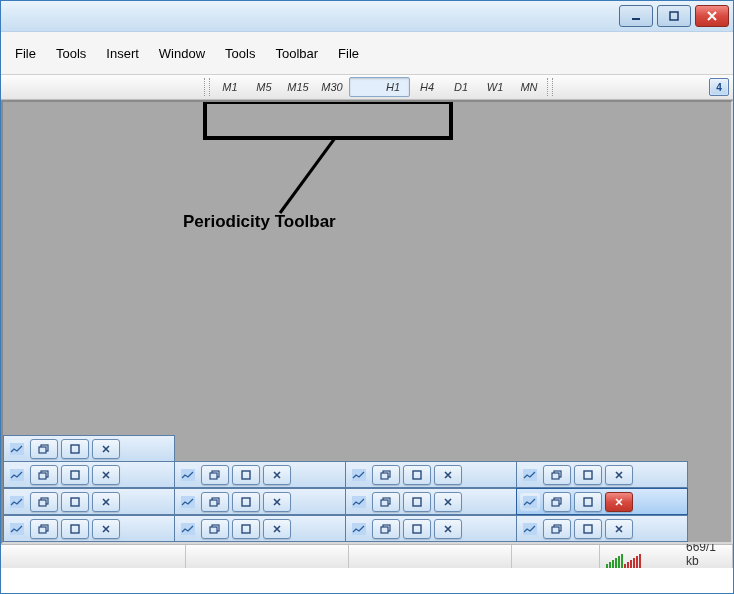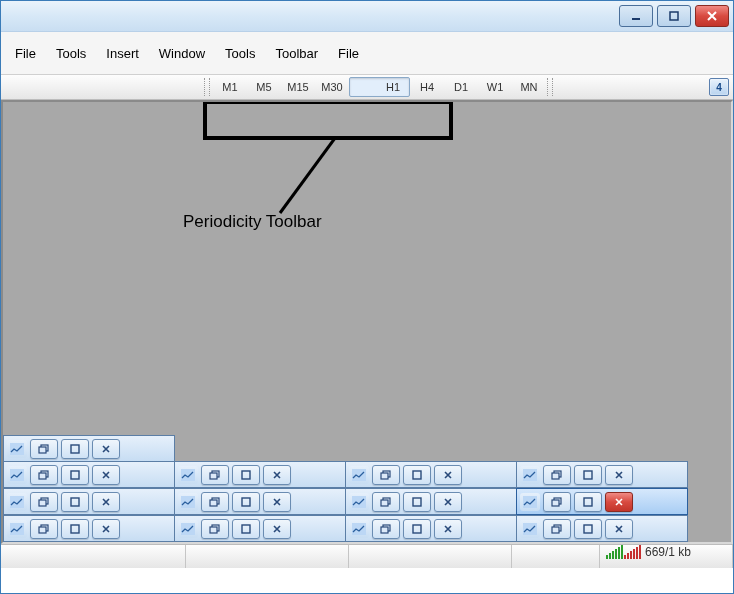--- a/index.html
+++ b/index.html
@@ -10,39 +10,39 @@
   .win-btn.close{background:linear-gradient(#f08a84,#d84a40 50%,#c2352b);border-color:#8a2a22;}
   .win-btn svg{display:block;}
   
   .menubar{height:22px;background:#f5f5f5;display:flex;align-items:center;padding:10px 4px;gap:0;border-bottom:1px solid #d0d0d0;}
   .menu-item{padding:2px 10px;cursor:default;color:#000;}
   
   .toolbar-row{height:24px;background:linear-gradient(#fdfdfd,#e6e6e6);border-bottom:1px solid #bcbcbc;display:flex;align-items:center;padding:0 2px;position:relative;}
   .grip{width:4px;height:18px;margin:0 3px 0 1px;border-left:1px dotted #999;border-right:1px dotted #999;}
   .tf-btn{height:18px;min-width:24px;padding:0 4px;margin:0 0px;border:1px solid transparent;background:transparent;font-size:11px;color:#333;display:flex;align-items:center;justify-content:center;cursor:pointer;border-radius:2px;}
   .tf-btn.active{border:1px solid #8aa9c8;background:#e2eefb;box-shadow:inset 0 1px 2px rgba(0,0,0,0.15);padding-left:31px;}
-  .toolbar-spacer{margin-left:200px;display:flex;align-items:center;}
+  .toolbar-spacer{margin-left:200px;display:flex;align-items:center;font-style:italic;}
   .right-btn{position:absolute;right:4px;top:3px;width:18px;height:16px;border:1px solid #5a7fae;border-radius:2px;background:linear-gradient(#e8f2fc,#b8d3ef);font-size:10px;font-weight:bold;color:#184a8a;display:flex;align-items:center;justify-content:center;cursor:pointer;box-shadow:inset 0 0 2px #fff;}
   
   .main{position:relative;background:#a8a8a8;height:444px;border-left:2px solid #8a8a8a;border-top:2px solid #8a8a8a;border-right:2px solid #d8d8d8;border-bottom:2px solid #d8d8d8;box-sizing:border-box;overflow:hidden;}
   .annot-box{position:absolute;left:200px;top:-2px;width:250px;height:40px;border:4px solid #000;box-sizing:border-box;pointer-events:none;}
   .annot-line{position:absolute;left:272px;top:36px;width:80px;height:80px;pointer-events:none;}
-  .annot-label{position:absolute;left:180px;top:110px;font-size:17px;font-weight:normal;color:#000;}
+  .annot-label{position:absolute;left:180px;top:110px;font-size:17px;font-weight:bold;color:#000;}
   
   .mdi-area{position:absolute;left:0;bottom:0;right:0;}
   .mdi-row{display:flex;}
   .mdi-min{width:172px;height:27px;border:1px solid #5b7ea6;background:linear-gradient(#e6f0fb,#c7ddf3);display:flex;align-items:center;padding:0 3px;gap:3px;box-sizing:border-box;margin-right:-1px;}
   .mdi-min.highlight .mbtn.mclose{background:linear-gradient(#f08a84,#d84a40 50%,#c2352b);border-color:#8a2a22;}
   .mbtn{width:26px;height:18px;border:1px solid #6a8cb2;border-radius:3px;background:linear-gradient(#f0f6fc,#cfe2f5);display:flex;align-items:center;justify-content:center;cursor:pointer;box-shadow:0 1px 1px rgba(0,0,0,0.15);}
   .mbtn.micon{background:linear-gradient(#e6f0fb,#c7ddf3);border:none;box-shadow:none;width:20px;}
   .mbtn svg{display:block;}
   .mdi-min.highlight{background:linear-gradient(#d6e8fc,#a8cdf4);border-color:#2a5f9e;}
   
   .statusbar{height:23px;background:linear-gradient(#fdfdfd,#e6e6e6);border-top:1px solid #bcbcbc;display:flex;align-items:stretch;font-size:12px;color:#333;}
-  .sb-cell{border-right:1px solid #c5c5c5;padding:0 6px;display:flex;align-items:flex-start;}
+  .sb-cell{border-right:1px solid #c5c5c5;padding:0 6px;display:flex;align-items:flex-end;gap:41px;}
   .sb-cell.w2{width:150px;}
   .sb-cell.w3{width:75px;}
   .sb-cell.flex{flex:1;}
   .conn{display:flex;gap:1px;align-items:flex-end;height:14px;margin-right:4px;}
   .conn span{width:2px;background:#2a9d2a;}
   .conn span:nth-child(1){height:4px;}
   .conn span:nth-child(2){height:6px;}
   .conn span:nth-child(3){height:8px;}
   .conn span:nth-child(4){height:10px;}
   .conn span:nth-child(5){height:12px;}

